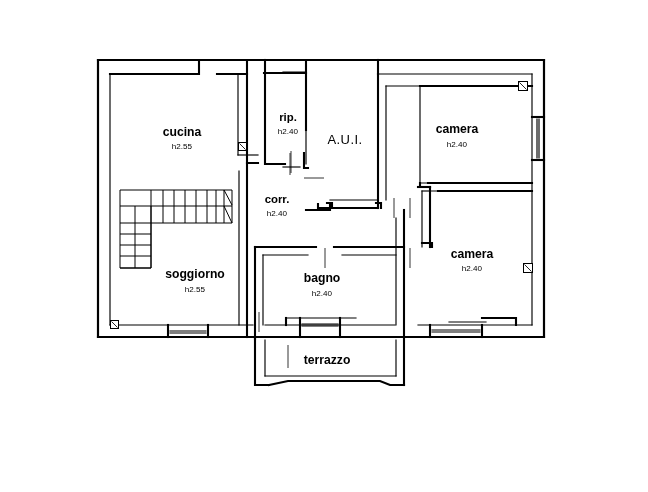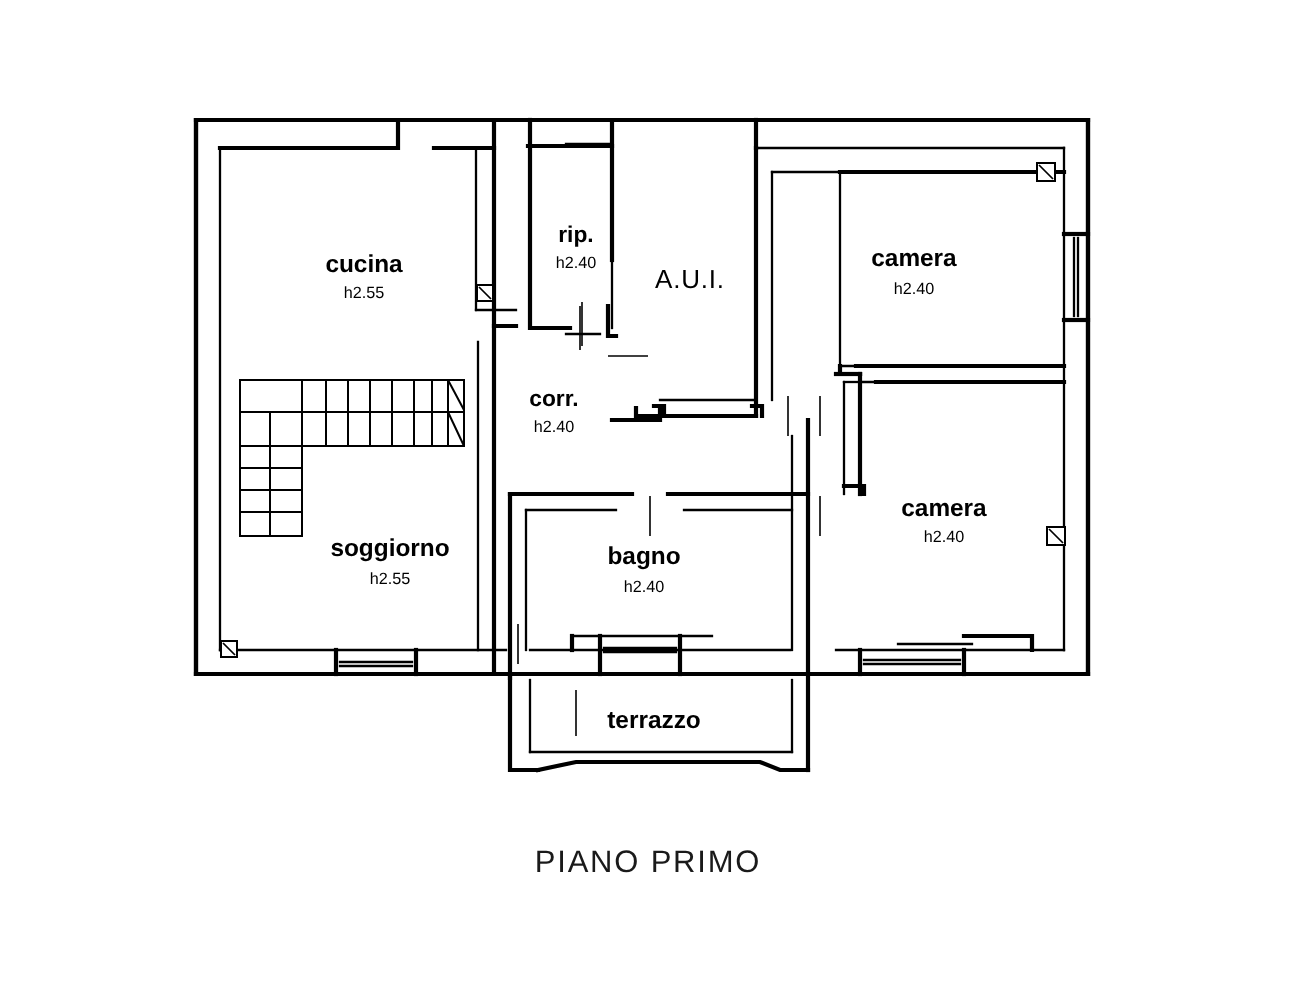--- a/index.html
+++ b/index.html
@@ -350,15 +350,14 @@
 
       <text class="room-name" x="322" y="282">bagno</text>
       <text class="room-h" x="322" y="296">h2.40</text>
 
       <text class="room-name" x="327" y="364">terrazzo</text>
 
     </g>
 
   </svg>
 
-  <div id="plan-caption">PIANO PRIMO</div>
 
 </div>
 
 </body></html>

